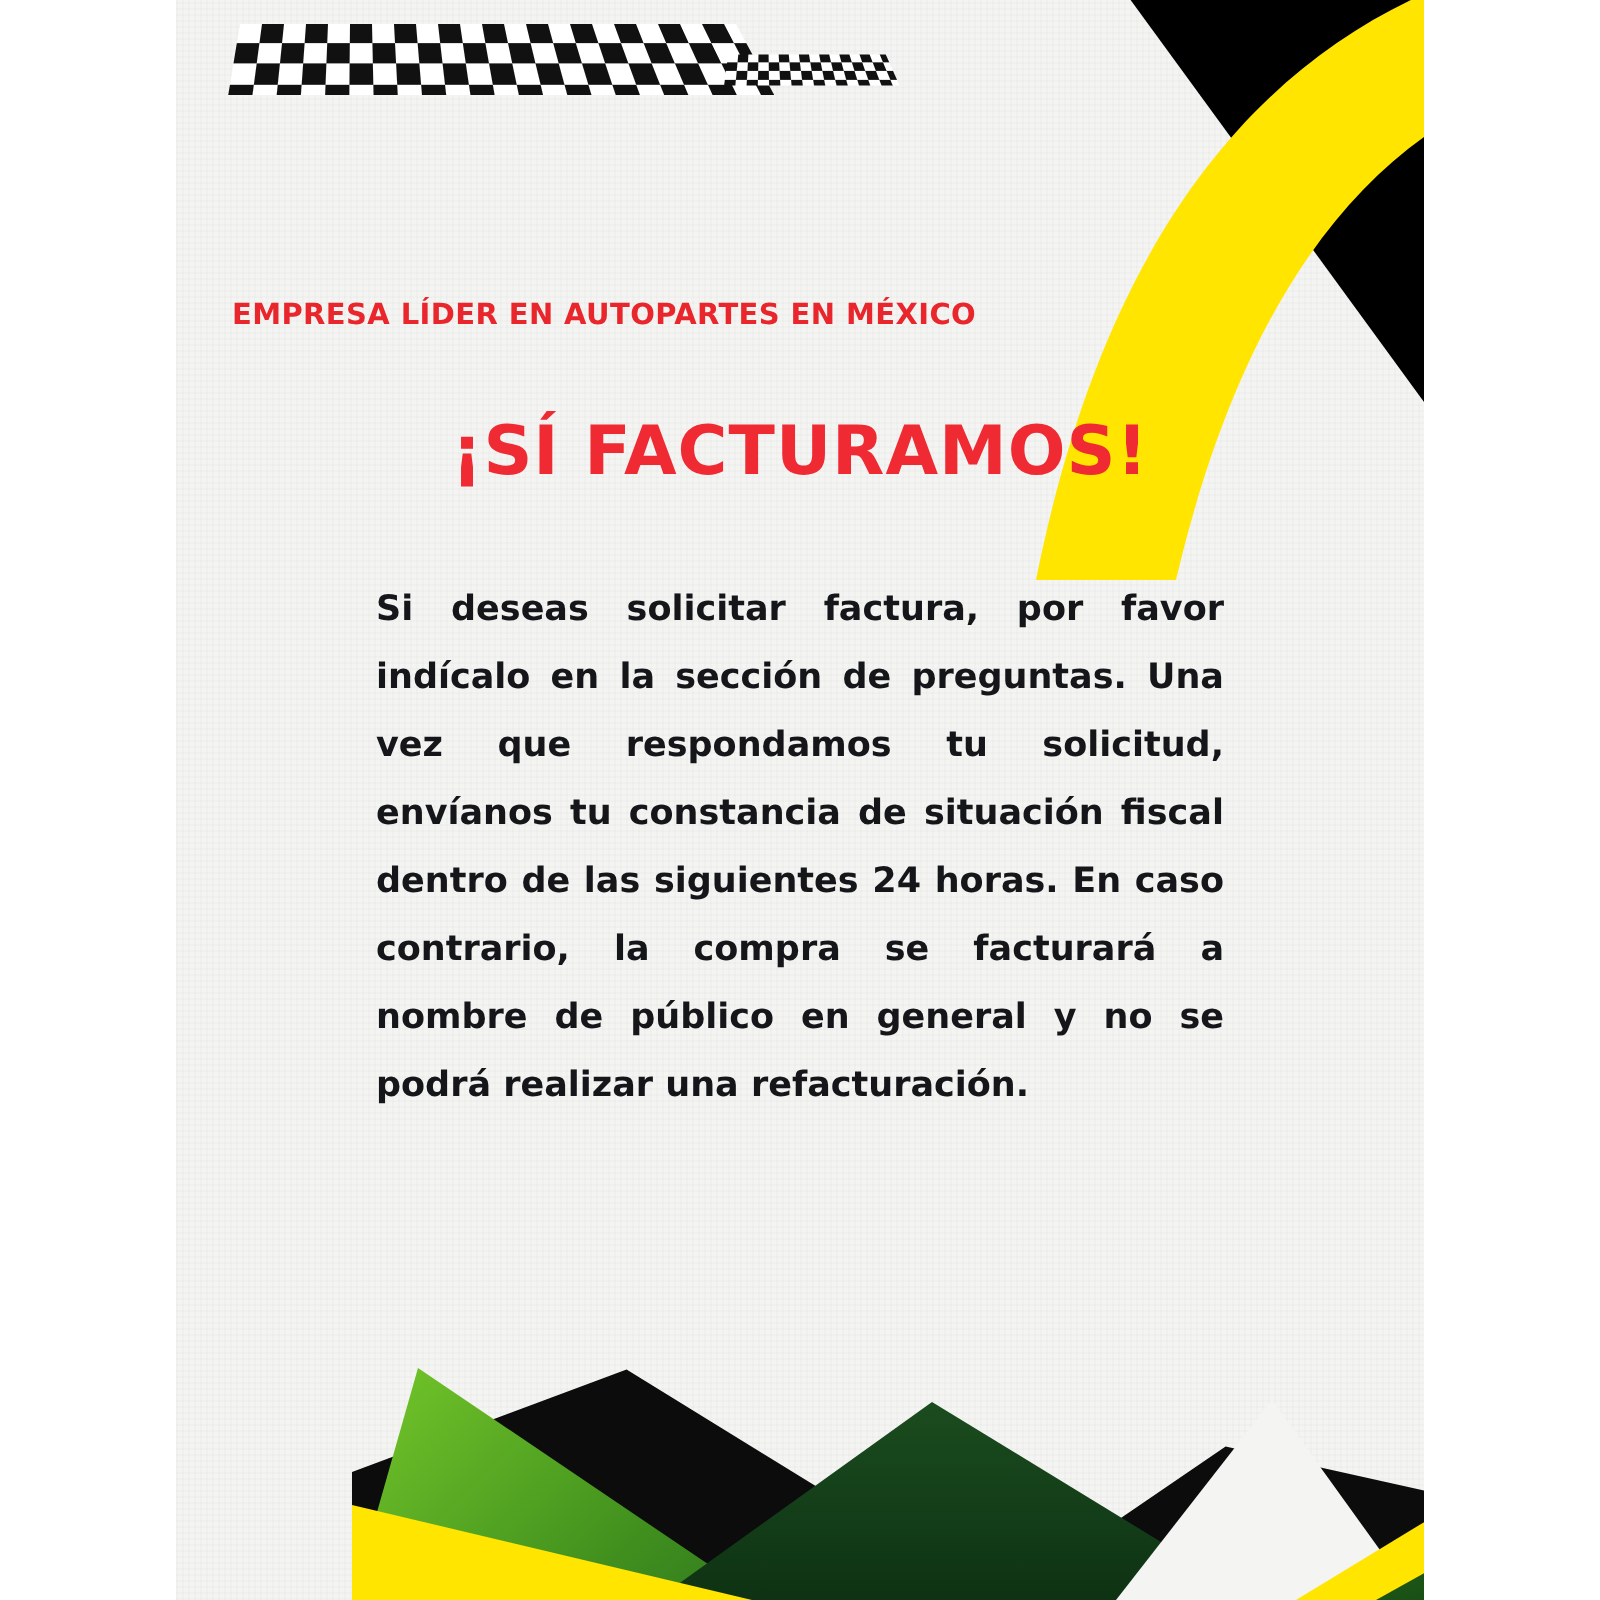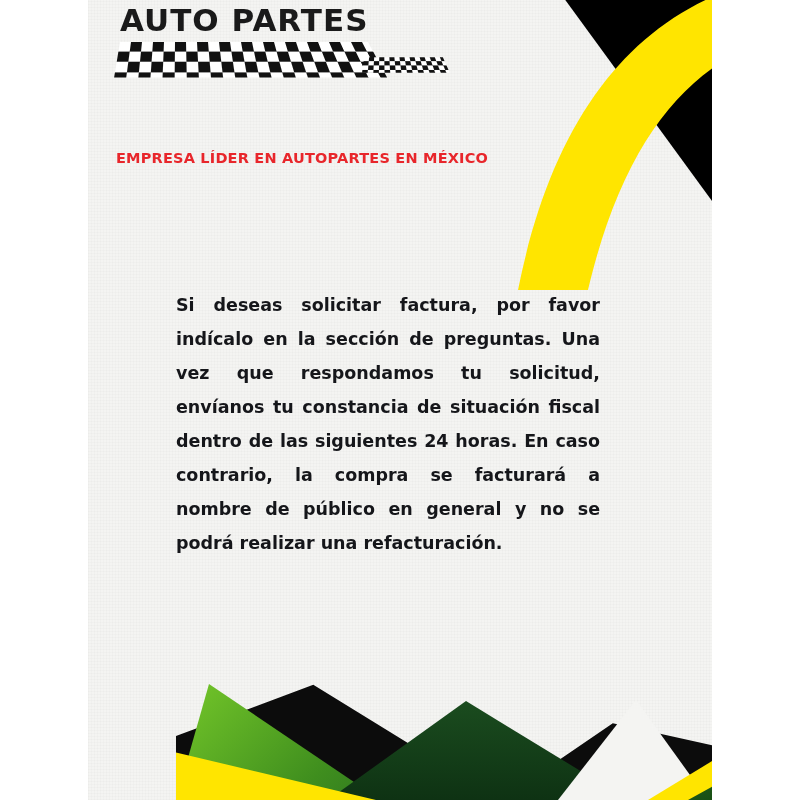--- a/index.html
+++ b/index.html
@@ -214,21 +214,21 @@
     width: 624px;
     text-align: center;
     font-family: "DejaVu Sans", sans-serif;
     font-weight: bold;
     font-size: 34px;
     letter-spacing: 0.5px;
     color: #ef2a33;
   }
   .body-text {
     position: absolute;
-    left: 176px;
+    left: 188px;
     top: 288px;
     width: 424px;
     font-family: "DejaVu Sans", sans-serif;
     font-weight: bold;
     font-size: 17.5px;
     line-height: 34px;
     color: #15161a;
     text-align: justify;
     text-justify: inter-word;
   }
@@ -250,23 +250,23 @@
     <div class="bot bot-yellow-left"></div>
     <div class="bot bot-white-wedge"></div>
     <div class="bot bot-yellow-right"></div>
     <div class="bot bot-green-right"></div>
   </div>
 
   <div class="left-edge"></div>
   <div class="top-right-edge"></div>
 
   <div class="logo-wrap">
-    <div class="sub-brand">AUTO PARTES</div>
     <div class="checker">
       <div class="checker-tail"></div>
     </div>
     <div class="tagline">EMPRESA LÍDER  EN AUTOPARTES EN MÉXICO</div>
   </div>
 
+  <div class="headline">¡SÍ FACTURAMOS!</div>
 
   <div class="body-text">Si deseas solicitar factura, por favor indícalo en la sección de preguntas. Una vez que respondamos tu solicitud, envíanos tu constancia de situación fiscal dentro de las siguientes 24 horas. En caso contrario, la compra se facturará a nombre de público en general y no se podrá realizar una refacturación.</div>
 
 </div>
 
 </body></html>

